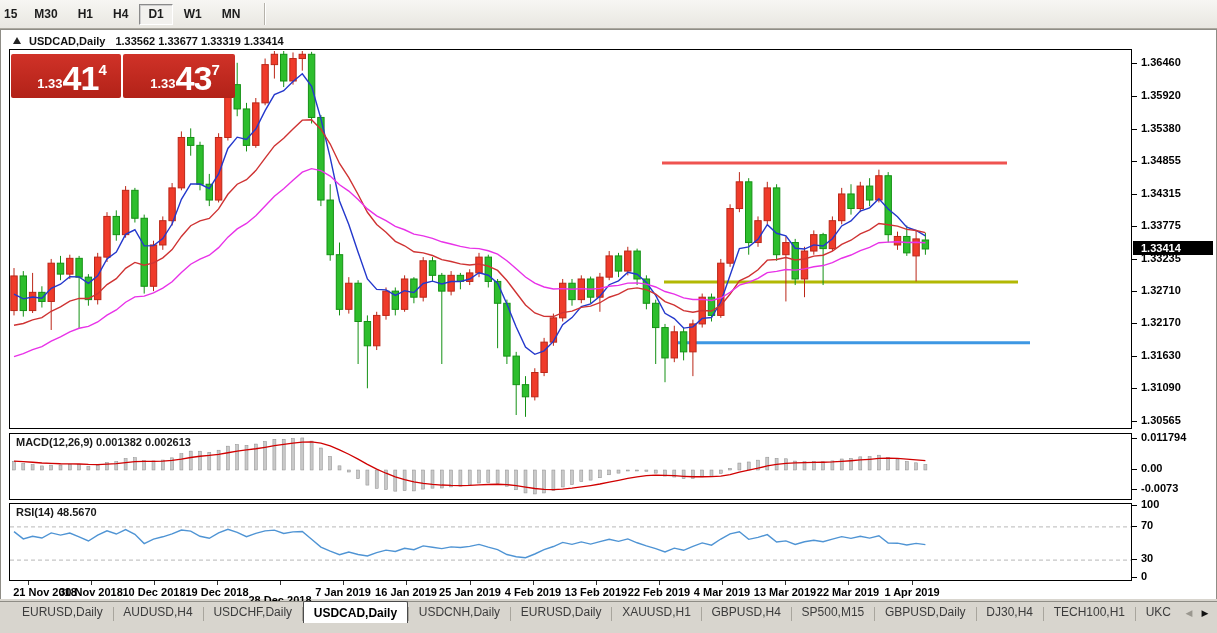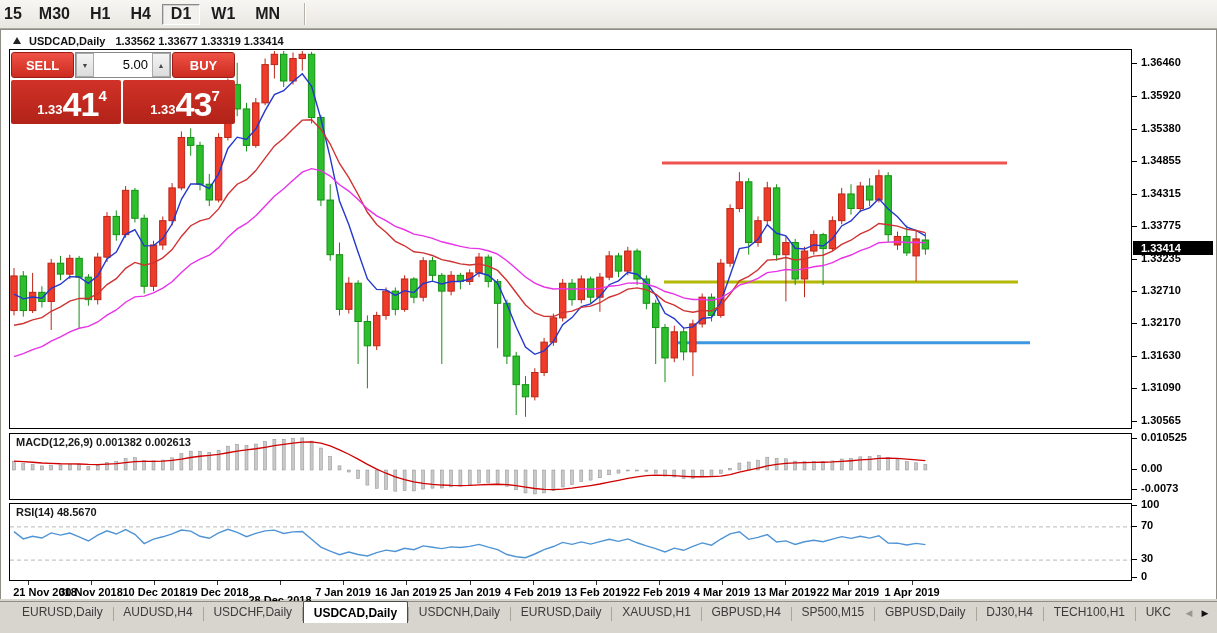--- a/index.html
+++ b/index.html
@@ -4,21 +4,21 @@
 <style>
   * { margin:0; padding:0; box-sizing:border-box; }
   html,body { width:1217px; height:633px; overflow:hidden;
     font-family:"Liberation Sans", sans-serif; background:#d8d5ce; }
   #stage { position:relative; width:1217px; height:633px; }
 
   
   #toolbar { position:absolute; left:0; top:0; width:1217px; height:29px;
     background:linear-gradient(#f7f6f3,#e9e7e1); border-bottom:1px solid #aba89f;
     display:flex; align-items:center; }
-  .tf-btn { height:21px; margin:0 1px; padding:0 8px; font-size:16px; font-weight:700;
+  .tf-btn { height:21px; margin:0 1px; padding:0 8px; font-size:12px; font-weight:700;
     color:#1c1c1c; background:transparent; border:1px solid transparent;
     display:flex; align-items:center; justify-content:center; cursor:default; }
   .tf-btn.first { padding:0 5px 0 2px; }
   .tf-btn.active { background:#f2f1ee; border-color:#8a8a8a #ffffff #ffffff #8a8a8a;
     box-shadow:inset 1px 1px 0 #cfcfcf; }
   .tb-sep { width:2px; height:22px; margin-left:14px;
     border-left:1px solid #b5b2aa; border-right:1px solid #ffffff; }
 
   
   #chartwin { position:absolute; left:0; top:29px; width:1217px; height:570px;
@@ -456,21 +456,21 @@
         <div class="ax-lab" style="top: 235px;">1.32710</div>
         <div class="ax-tick" style="top: 274px;"></div>
         <div class="ax-lab" style="top: 267px;">1.32170</div>
         <div class="ax-tick" style="top: 307px;"></div>
         <div class="ax-lab" style="top: 300px;">1.31630</div>
         <div class="ax-tick" style="top: 339px;"></div>
         <div class="ax-lab" style="top: 332px;">1.31090</div>
         <div class="ax-tick" style="top: 372px;"></div>
         <div class="ax-lab" style="top: 365px;">1.30565</div>
         <div class="ax-tick" style="top: 389px;"></div>
-        <div class="ax-lab" style="top: 382px;">0.010525</div>
+        <div class="ax-lab" style="top: 382px;">0.011794</div>
         <div class="ax-tick" style="top: 420px;"></div>
         <div class="ax-lab" style="top: 413px;">0.00</div>
         <div class="ax-tick" style="top: 440px;"></div>
         <div class="ax-lab" style="top: 433px;">-0.0073</div>
         <div class="ax-tick" style="top: 456px;"></div>
         <div class="ax-lab" style="top: 449px;">100</div>
         <div class="ax-tick" style="top: 477px;"></div>
         <div class="ax-lab" style="top: 470px;">70</div>
         <div class="ax-tick" style="top: 510px;"></div>
         <div class="ax-lab" style="top: 503px;">30</div>
@@ -505,29 +505,20 @@
         <div class="d-lab" style="left: 713px;">4 Mar 2019</div>
         <div class="d-tick" style="left: 776px;"></div>
         <div class="d-lab" style="left: 776px;">13 Mar 2019</div>
         <div class="d-tick" style="left: 839px;"></div>
         <div class="d-lab" style="left: 839px;">22 Mar 2019</div>
         <div class="d-tick" style="left: 903px;"></div>
         <div class="d-lab" style="left: 903px;">1 Apr 2019</div>
       </div>
 
     <div id="trade-panel">
-      <div id="tp-row1">
-        <div class="trade-btn">SELL</div>
-        <div id="vol-box">
-          <div class="spin-btn">▼</div>
-          <div id="vol-value">5.00</div>
-          <div class="spin-btn">▲</div>
-        </div>
-        <div class="trade-btn">BUY</div>
-      </div>
       <div id="tp-row2">
         <div class="quote-box" id="sell-quote">
           <span class="q-small">1.33</span>
             <span class="q-big">41</span>
             <span class="q-sup">4</span>
         </div>
         <div class="quote-box" id="buy-quote">
           <span class="q-small">1.33</span>
             <span class="q-big">43</span>
             <span class="q-sup">7</span>

